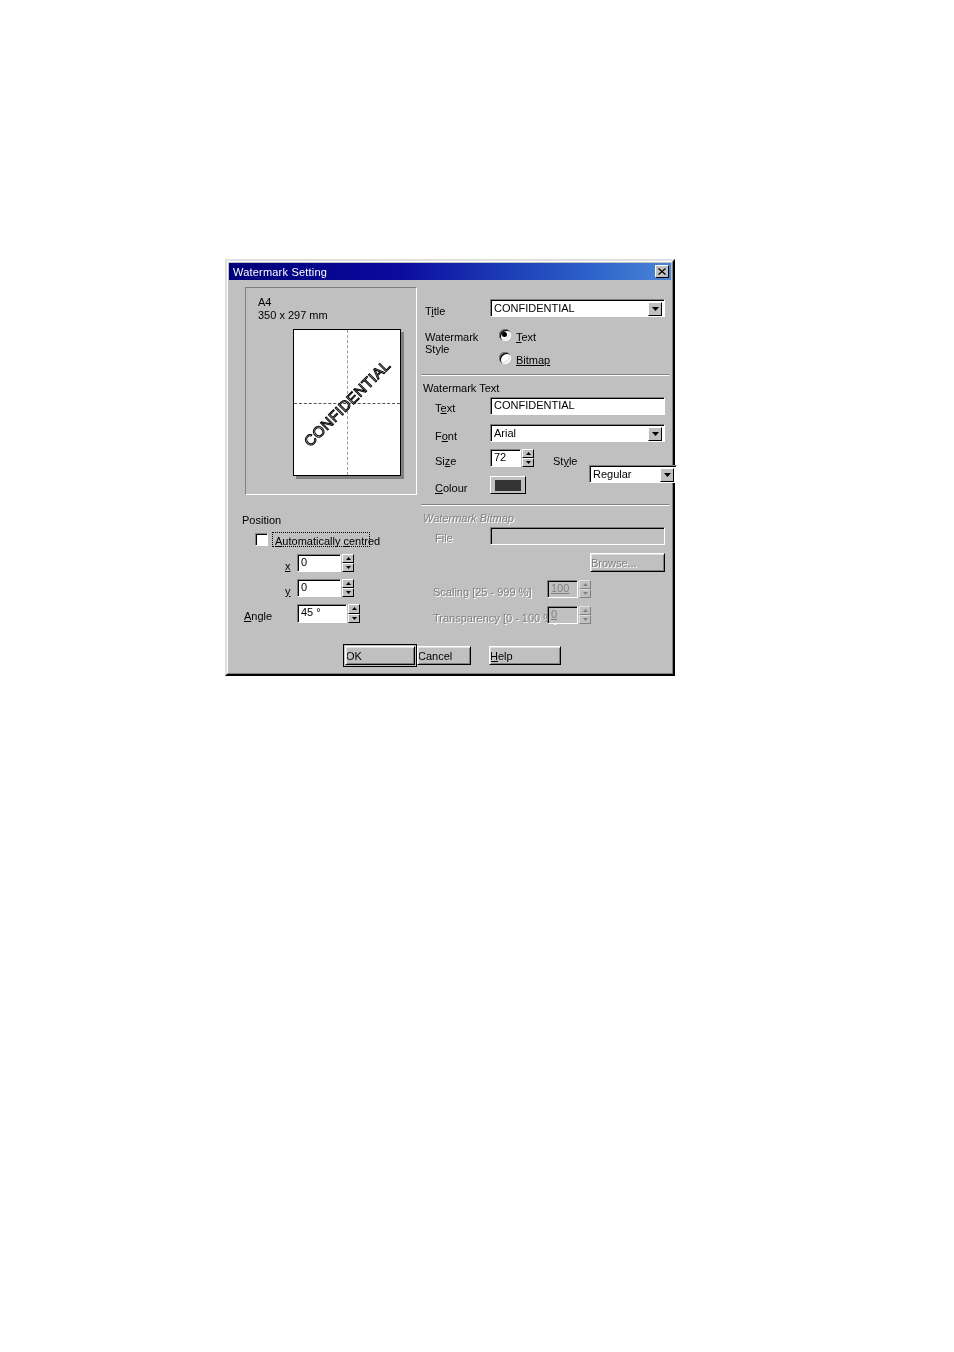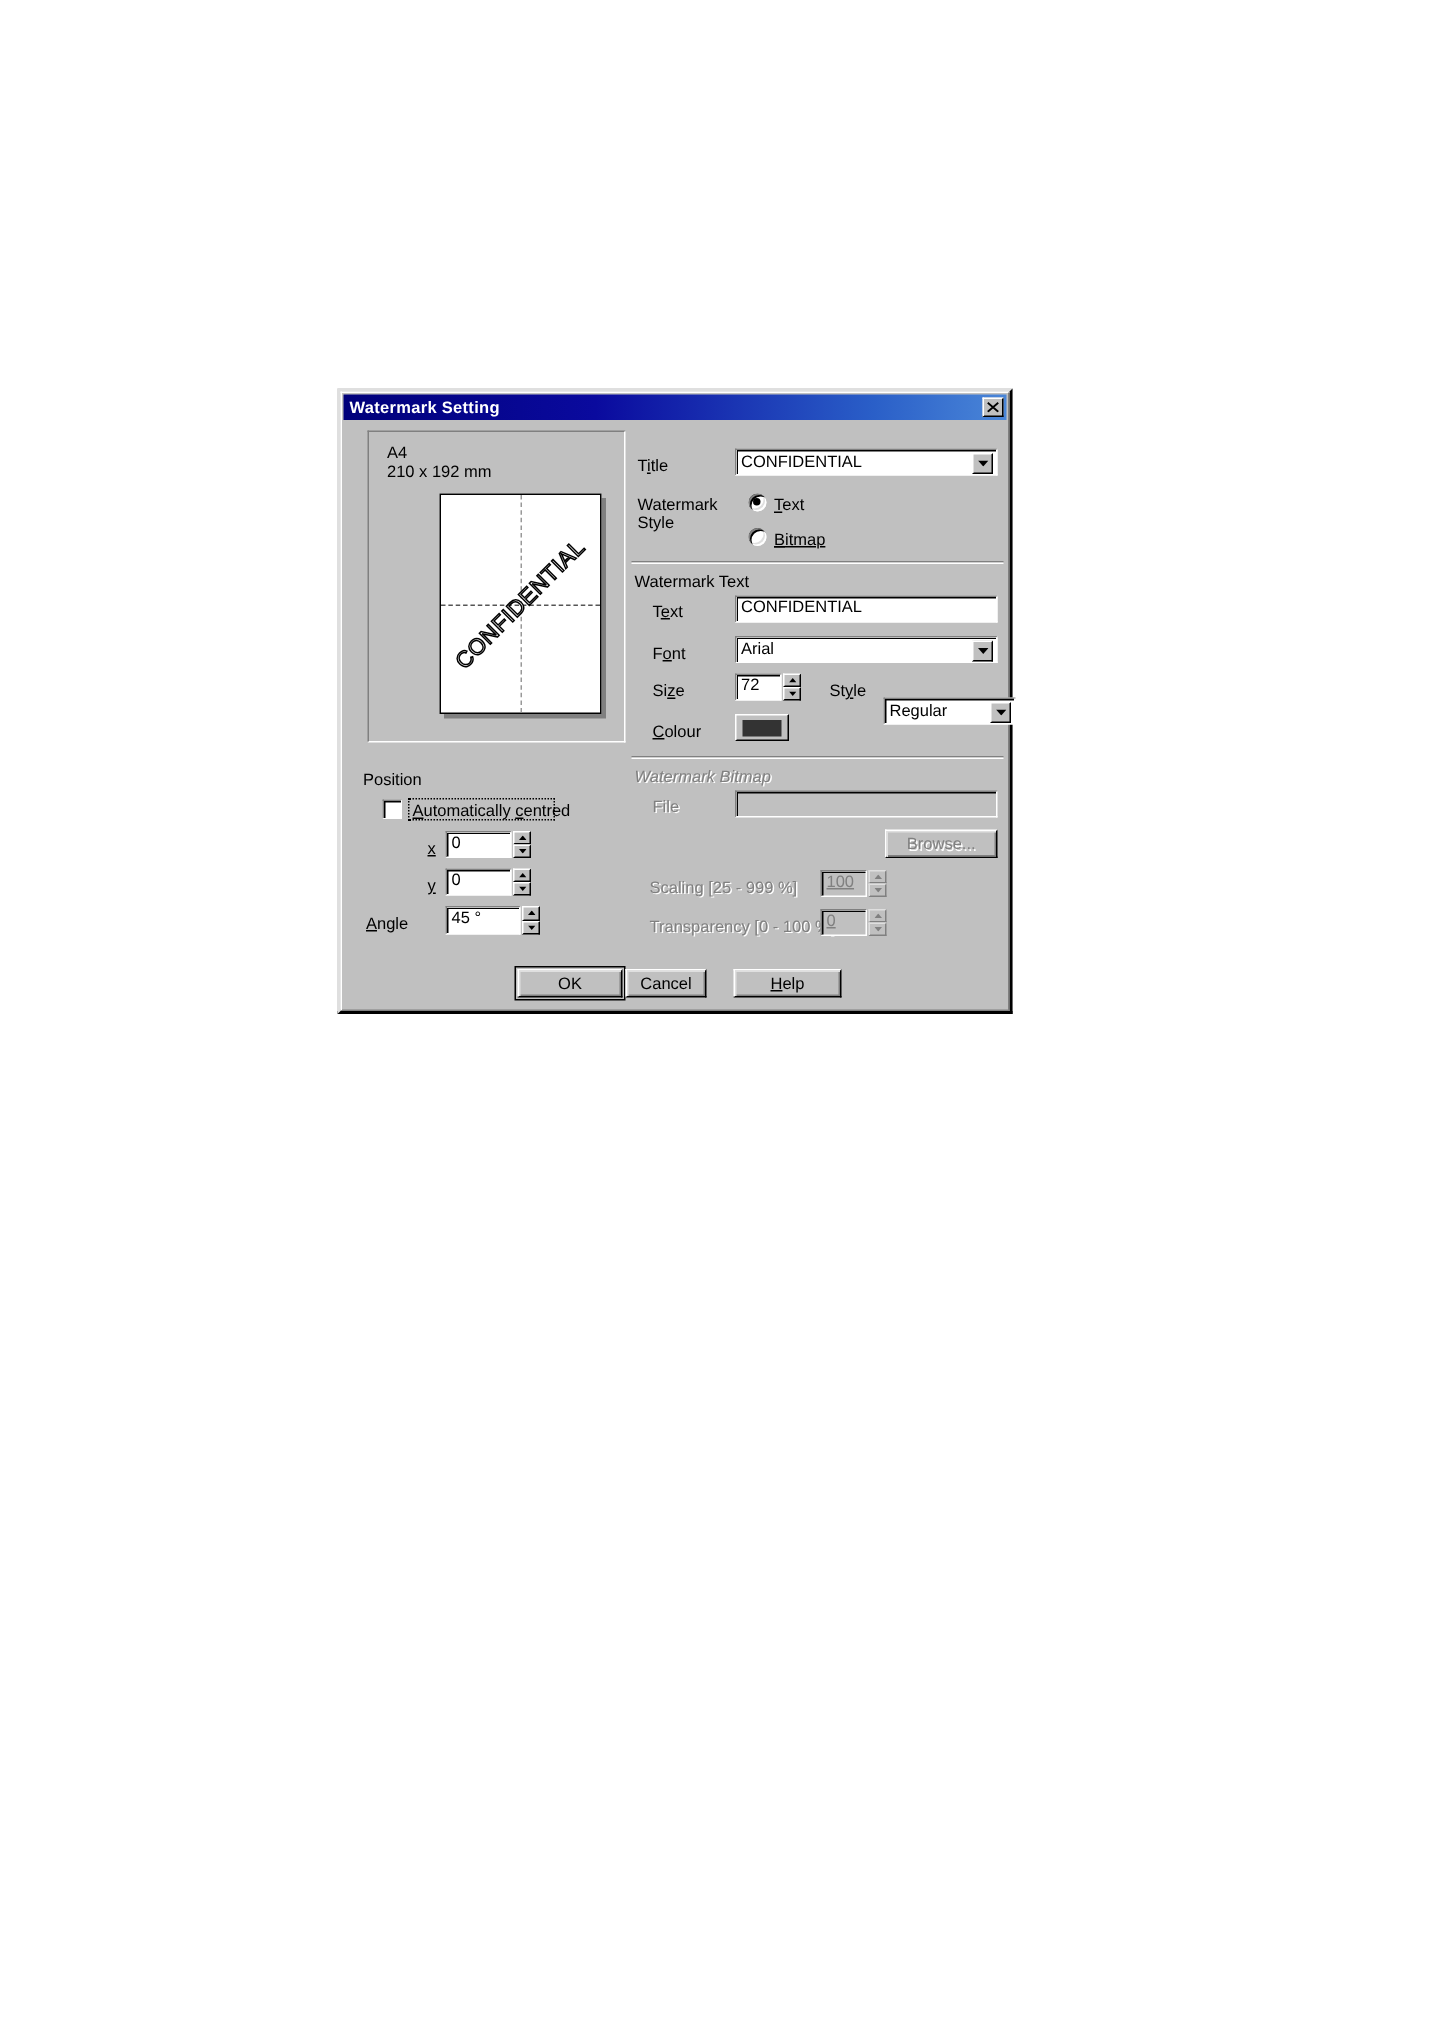--- a/index.html
+++ b/index.html
@@ -40,21 +40,21 @@
   #titlebar {
     position: absolute;
     left: 2px; top: 2px;
     width: 442px; height: 17px;
     background: linear-gradient(to right, #00007a 0%, #0a0a9e 38%, #2a5fc8 80%, #4a86d8 100%);
     display: flex;
     align-items: center;
   }
   #titlebar-text {
     color: #ffffff;
-    font-weight: bold;
+    font-weight: normal;
     font-size: 11px;
     padding-left: 4px;
     letter-spacing: 0.2px;
     white-space: nowrap;
   }
   #close-btn {
     position: absolute;
     right: 2px; top: 2px;
     width: 14px; height: 13px;
     background: #c0c0c0;
@@ -159,21 +159,21 @@
   
   .btn {
     position: absolute;
     background: #c0c0c0;
     border-top: 1px solid #ffffff;
     border-left: 1px solid #ffffff;
     border-right: 1px solid #000000;
     border-bottom: 1px solid #000000;
     box-sizing: border-box;
     font-size: 11px;
-    display: flex; align-items: center; justify-content: center;
+    display: flex; align-items: center; 
     cursor: default;
     color: #000;
   }
   .btn::after {
     content: "";
     position: absolute;
     left: 0; top: 0; right: 0; bottom: 0;
     box-shadow: inset 1px 1px 0 #dfdfdf, inset -1px -1px 0 #808080;
     pointer-events: none;
   }
@@ -311,21 +311,21 @@
     <span id="titlebar-text">Watermark Setting</span>
     <div id="close-btn">
       <svg width="8" height="7" viewBox="0 0 8 7">
         <path d="M0.5 0.5 L7.5 6.5 M7.5 0.5 L0.5 6.5" stroke="#000" stroke-width="1.2" fill="none"></path>
       </svg>
     </div>
   </div>
 
   <div id="preview-panel">
     <div class="lbl" style="left:12px; top:8px;">A4</div>
-    <div class="lbl" style="left:12px; top:21px;">210 x 192 mm</div>
+    <div class="lbl" style="left:12px; top:21px;">350 x 297 mm</div>
     <div id="paper-shadow"></div>
     <div id="paper">
       <div class="vguide"></div>
       <div class="hguide"></div>
       <div id="wm-text">CONFIDENTIAL</div>
     </div>
   </div>
 
   <div class="lbl" style="left:198px; top:44px;">
     T<span class="u">i</span>tle

